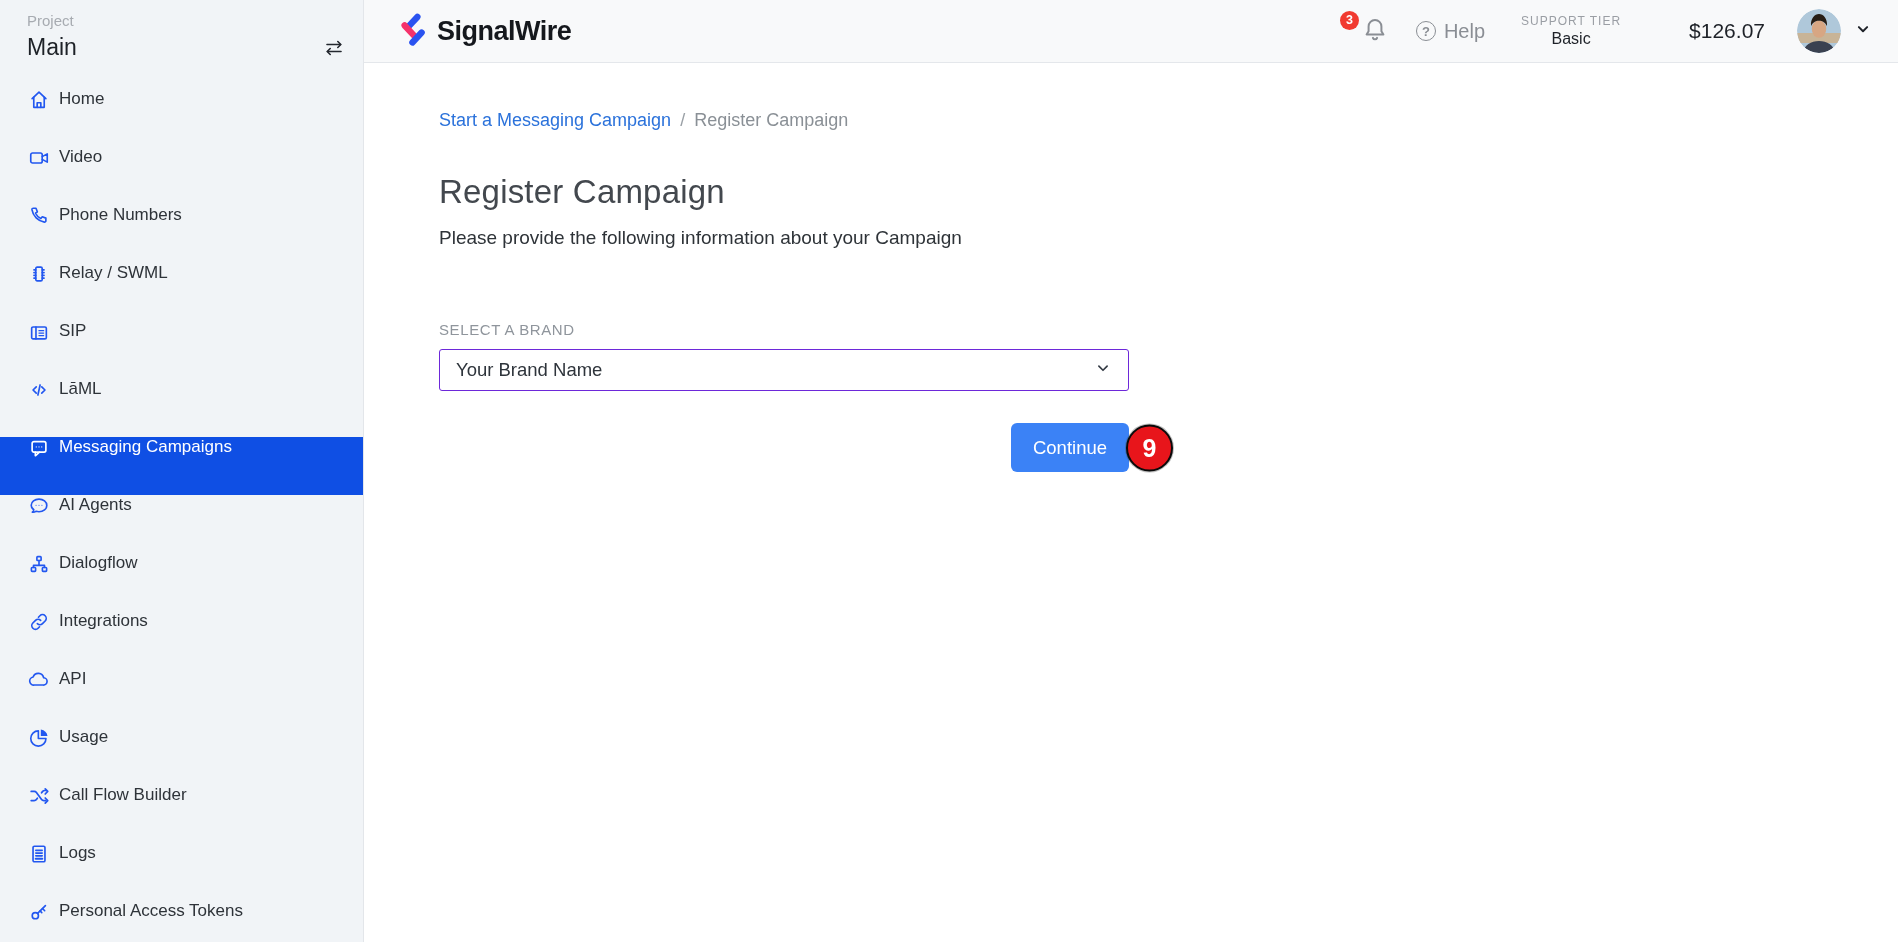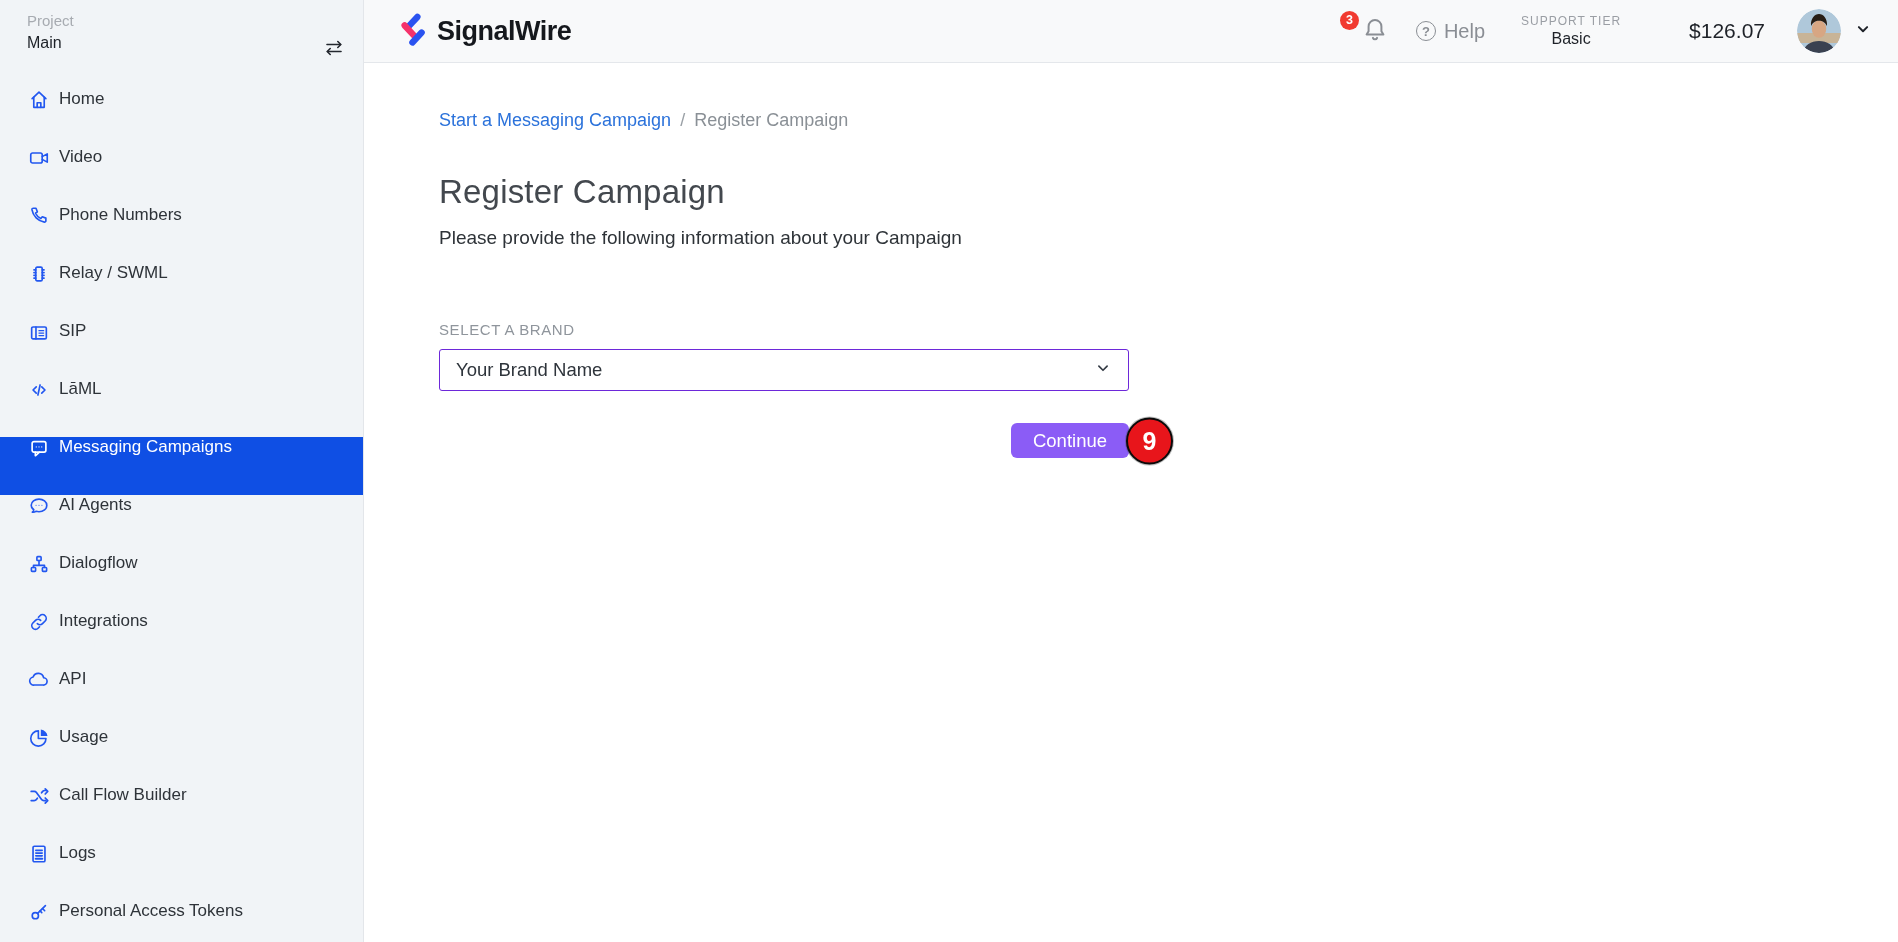--- a/index.html
+++ b/index.html
@@ -5,21 +5,21 @@
   * { margin:0; padding:0; box-sizing:border-box; }
   html,body { width:1898px; height:942px; overflow:hidden;
     font-family:"Liberation Sans", sans-serif; background:#fff; }
   .app { display:flex; width:100%; height:100%; }
 
   
   .sidebar { width:364px; height:100%; background:#F1F4F7; border-right:1px solid #E3E6EA;
     padding-top:12px; flex:none; }
   .project-row { padding:0 17px 0 27px; display:flex; justify-content:space-between; align-items:flex-start; }
   .project-label { font-size:15px; color:#A7ABB1; }
-  .project-name { font-size:16px; color:#1D2127; margin-top:5px; }
+  .project-name { font-size:23px; color:#1D2127; margin-top:5px; }
   .swap-btn { margin-top:24px; cursor:pointer; color:#23272E; }
   .nav { margin-top:25px; }
   .nav-item { height:58px; display:flex; align-items:flex-start; padding-left:28px; gap:9px;
     font-size:17px; color:#2E3339; cursor:pointer; }
   .nav-item .icon { width:22px; height:22px; color:#2257F0; flex:none; display:flex; align-items:center; justify-content:center; }
   .nav-item.active { background:#0F4FE4; color:#FFFFFF; }
   .nav-item.active .icon { color:#FFFFFF; }
   .icon svg { width:22px; height:22px; display:block; }
 
   
@@ -53,21 +53,21 @@
   .crumb-current { color:#8A9096; }
   .page-title { margin-top:42px; font-size:33px; font-weight:400; color:#43484E; letter-spacing:0.2px; }
   .page-subtitle { margin-top:16px; font-size:19px; color:#2E3338; }
   .form { width:690px; margin-top:72px; }
   .field-label { font-size:15px; color:#8F959C; letter-spacing:0.6px; }
   .select-box { margin-top:11px; height:42px; border:1px solid #6d28d9; border-radius:3px; background:#fff;
     display:flex; align-items:center; justify-content:space-between; padding:0 16px;
     font-size:18.5px; color:#2E343B; cursor:pointer; }
   .select-chevron { color:#333A44; }
   .actions { margin-top:32px; display:flex; justify-content:flex-end; position:relative; }
-  .continue-btn { height:35px; min-width:118px; padding:0 22px; background:#8b5cf6; color:#fff;
+  .continue-btn { height:49px; min-width:118px; padding:0 22px; background:#3b82f6; color:#fff;
     border:none; border-radius:6px; font-size:18.5px; font-family:"Liberation Sans",sans-serif; cursor:pointer; }
   .annotation-marker { position:absolute; right:-44px; top:50%; transform:translateY(-50%);
     width:47px; height:47px; border-radius:50%; background:#E8151B; border:2px solid #0A0A0A;
     box-shadow:0 0 0 1px rgba(70,70,70,0.35); color:#fff; font-weight:700; font-size:25px;
     display:flex; align-items:center; justify-content:center; z-index:5; }
 </style>
 </head>
 <body>
 
 <div class="app">

